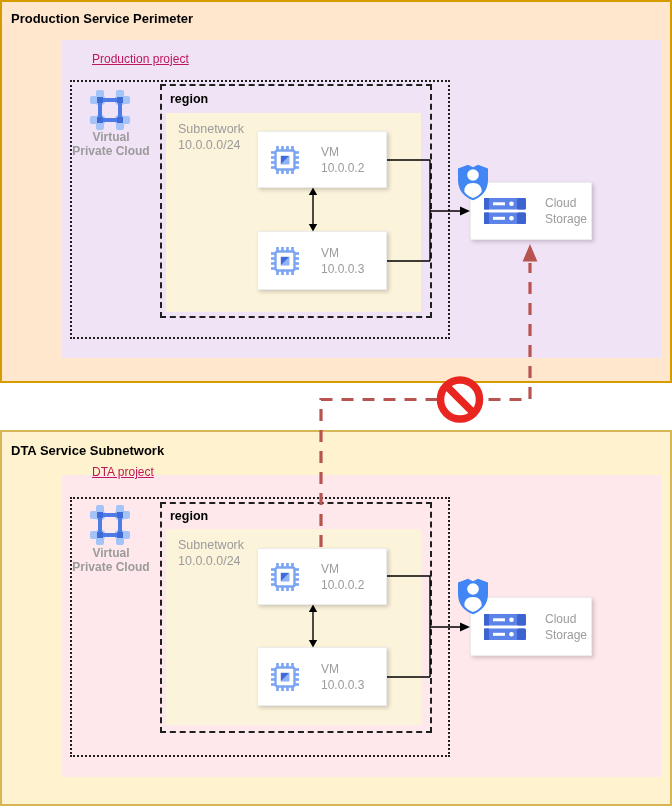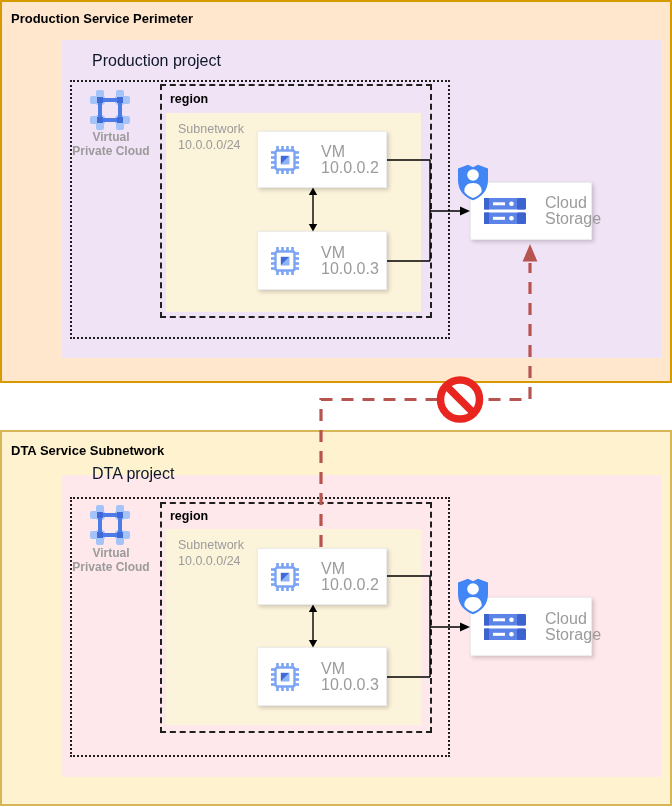--- a/index.html
+++ b/index.html
@@ -8,32 +8,32 @@
     font-family:"Liberation Sans","DejaVu Sans",sans-serif;background:#fff;
   }
   .abs{position:absolute;box-sizing:border-box;}
   .perimeter{border:2px solid;}
   .perimeter.production{background:#FFE7CE;border-color:#D79B00;}
   .perimeter.dta{background:#FFF3CF;border-color:#D6B656;}
   .perimeter-title{font-size:13px;font-weight:bold;color:#000;white-space:nowrap;}
   .project{border:none;}
   .project.production{background:#F1E3F6;}
   .project.dta{background:#FFE8EC;}
-  .project-label{font-size:16px;color:#0f172a;white-space:nowrap;}
+  .project-label{font-size:12px;color:#be185d;white-space:nowrap;text-decoration:underline;}
   .dotted-box{border:2px dotted #1f1f1f;}
   .region-box{border:2px dashed #1f1f1f;}
   .region-label{font-size:12.5px;font-weight:bold;color:#000;}
   .subnetwork{background:#FCF3DB;}
   .subnet-label{font-size:12.5px;color:#9B9B9B;line-height:16px;}
   .node-box{
     background:#fff;border:1px solid #ececec;
     box-shadow:2px 2px 4px rgba(0,0,0,0.18);
     display:flex;align-items:center;
   }
-  .node-text{font-size:16px;color:#9B9B9B;line-height:16px;}
+  .node-text{font-size:12px;color:#9B9B9B;line-height:16px;}
   .vpc-label{font-size:12px;font-weight:bold;color:#9B9B9B;text-align:center;line-height:13.5px;}
   svg{display:block;}
   .overlay{position:absolute;left:0;top:0;pointer-events:none;}
 </style>
 </head>
 <body>
 
 <div id="canvas">
 
   <div class="abs perimeter production" style="left:0;top:0;width:672px;height:383px;"></div>

